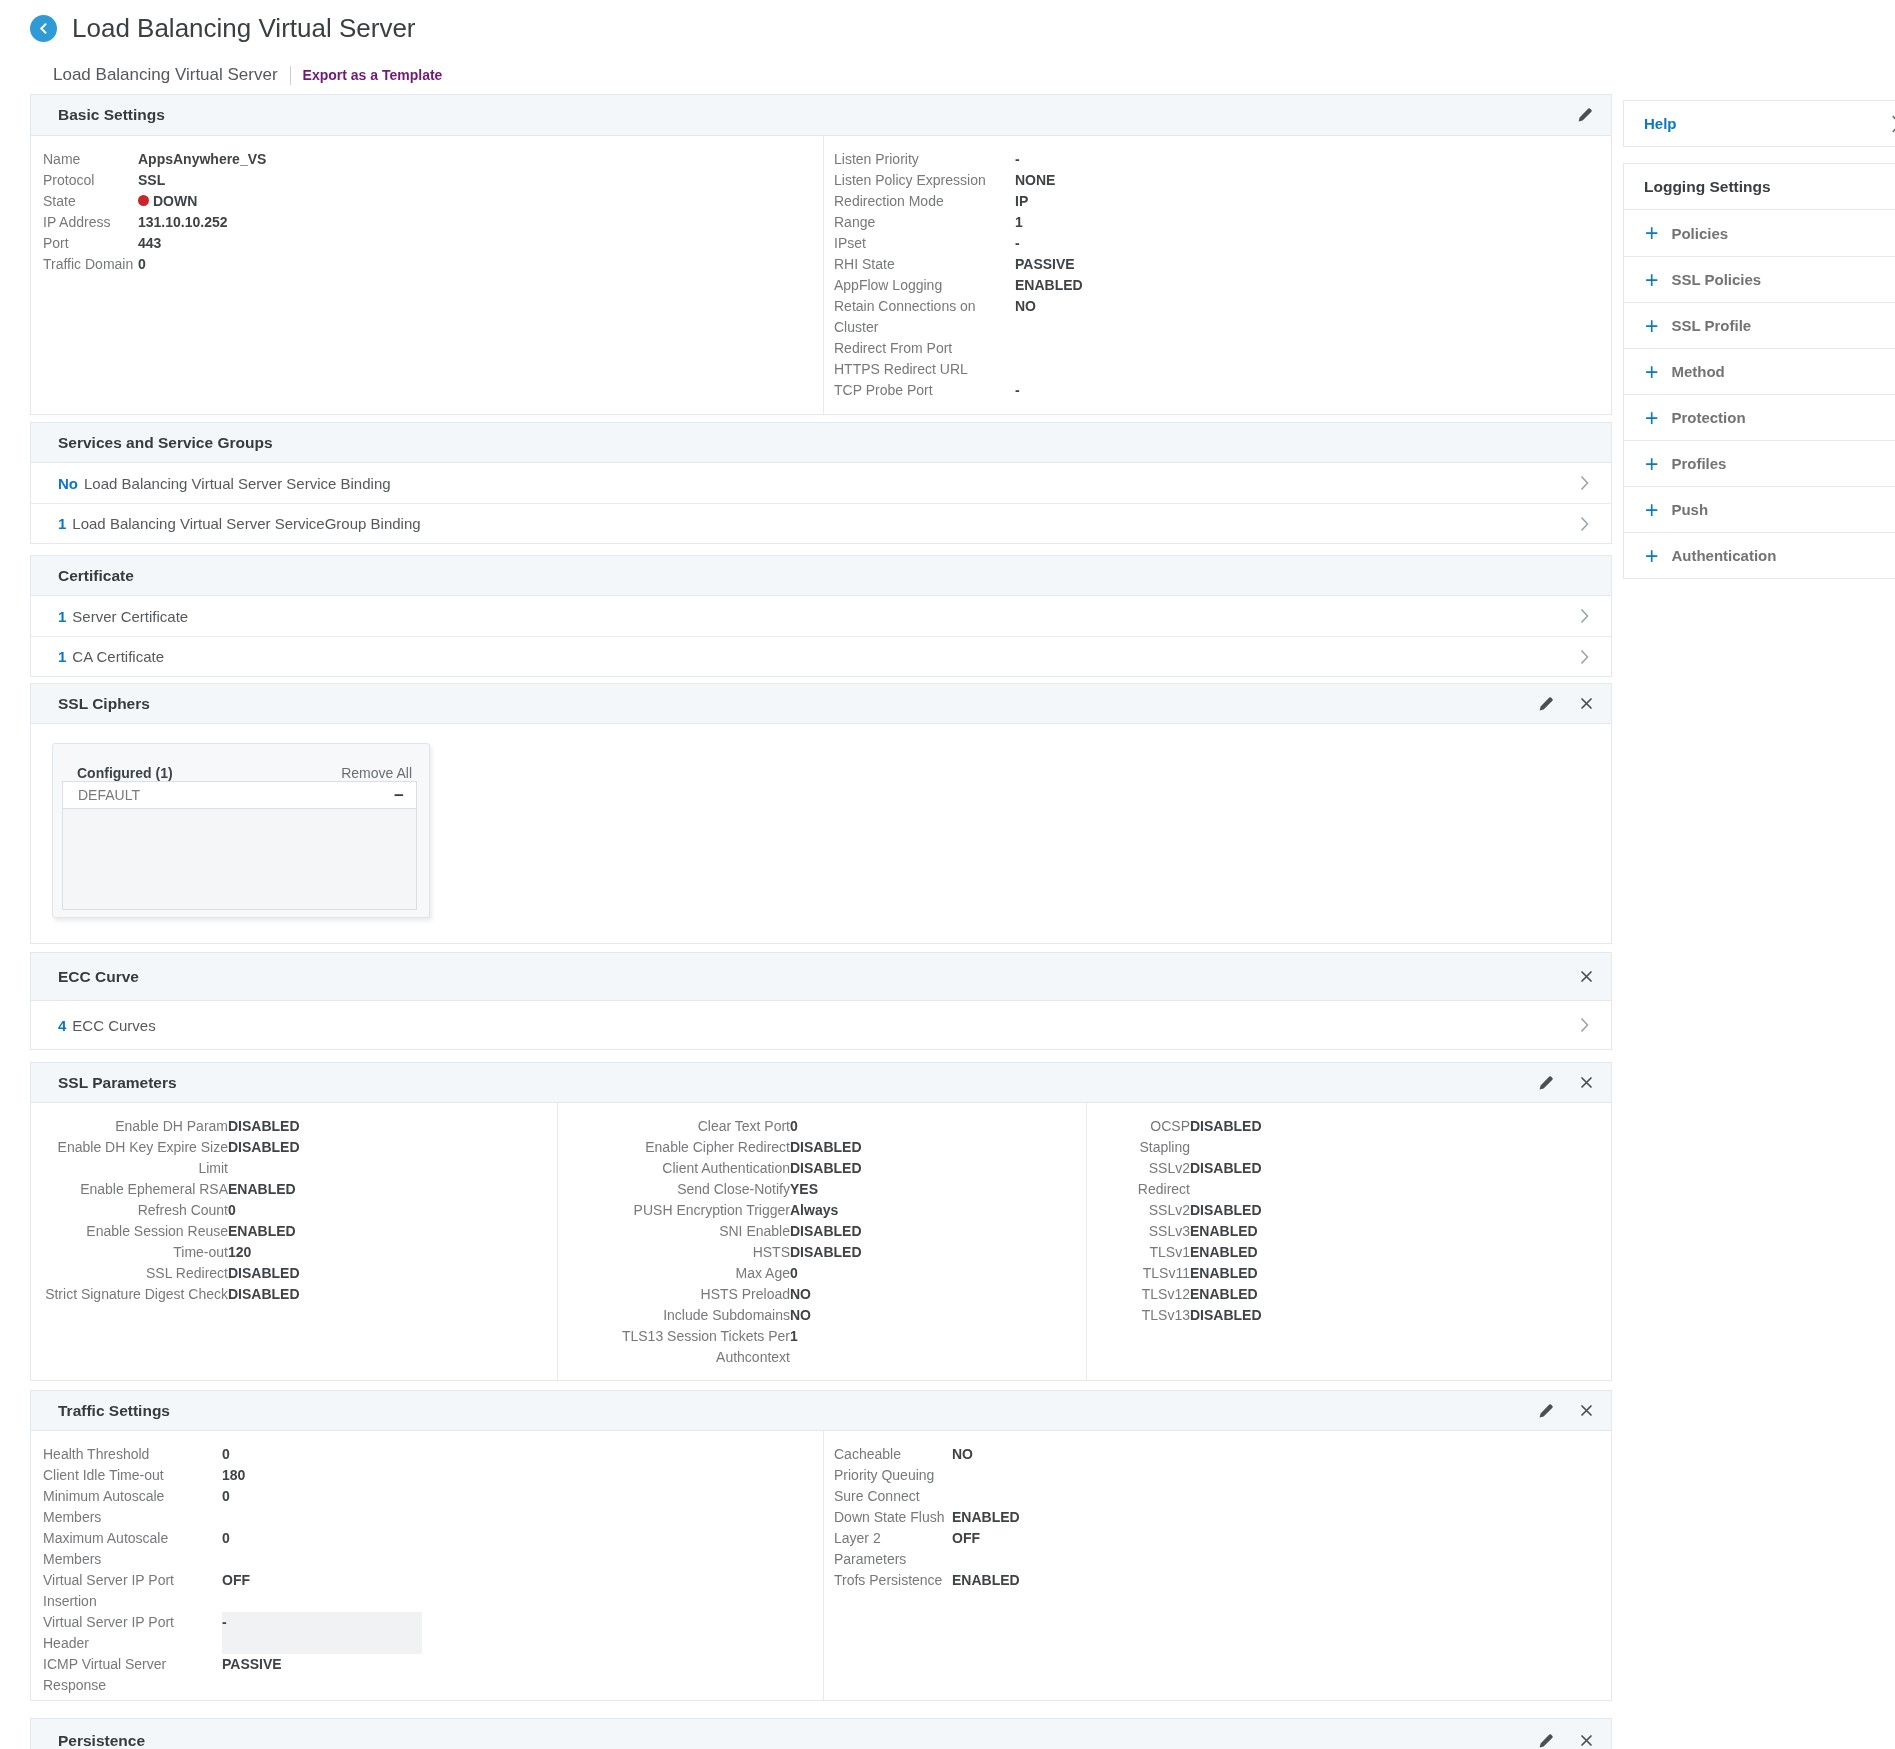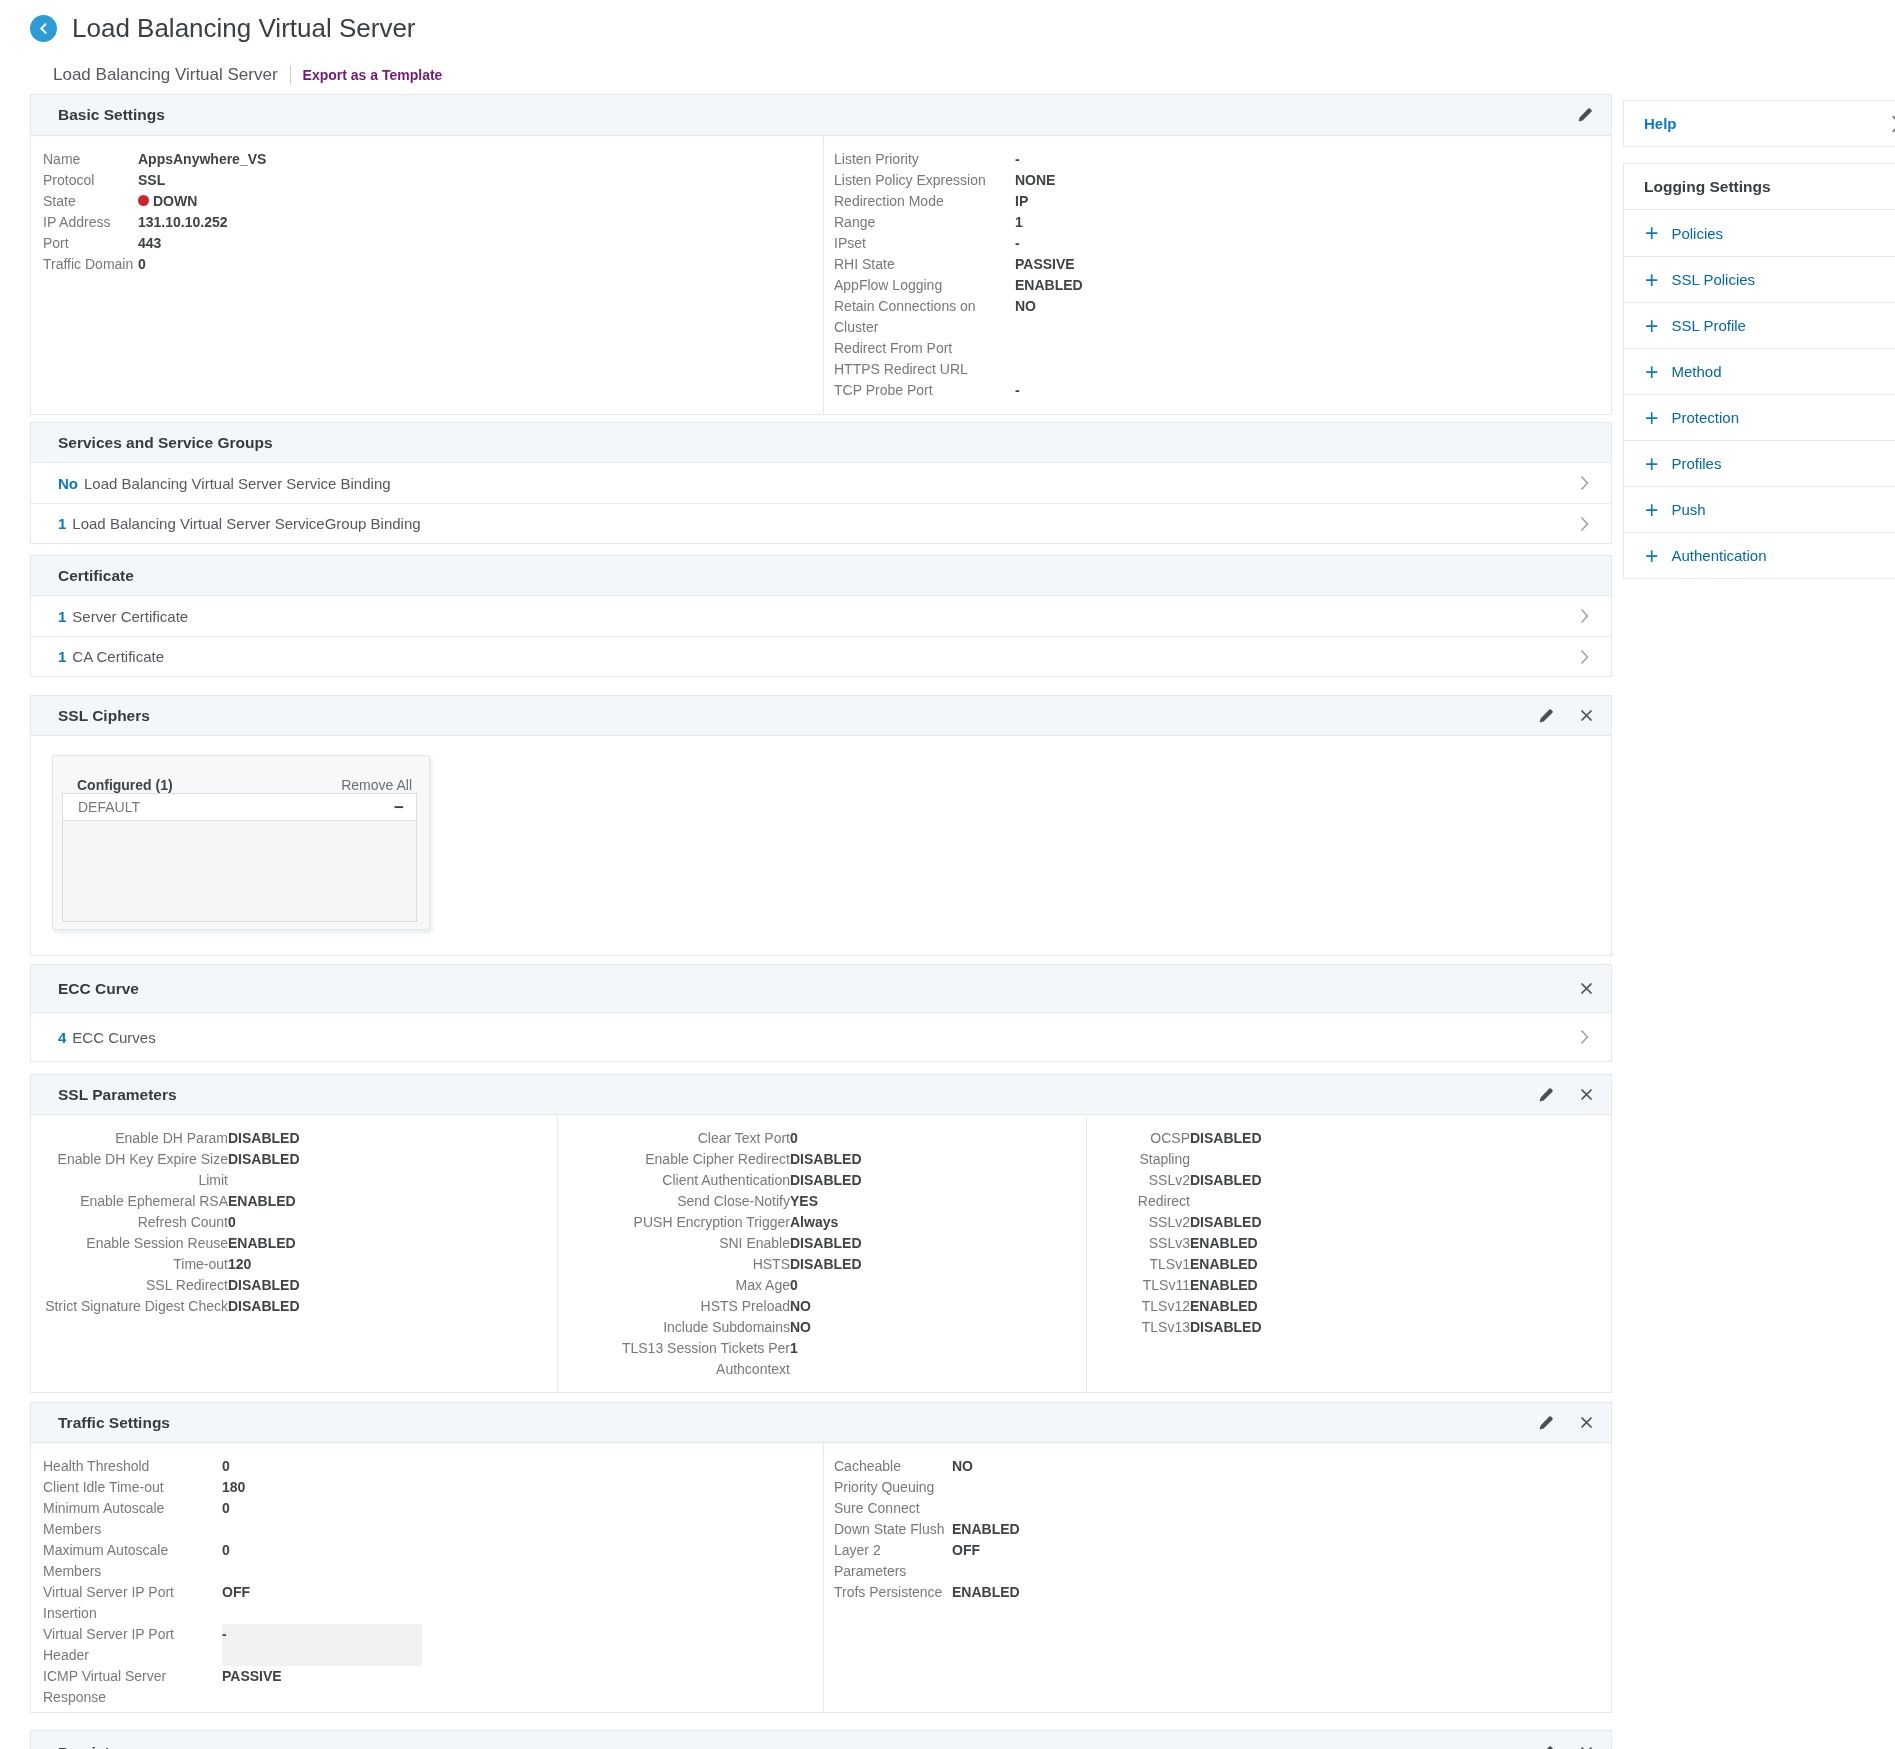--- a/index.html
+++ b/index.html
@@ -55,21 +55,21 @@
 
   
   .p-basic { margin-bottom:7px; }
   .p-basic .panel-header { height:41px; }
   .p-basic .col-l { flex:0 0 792px; }
   .p-basic .col-r { flex:1 1 auto; padding-left:10px; }
   .p-basic .col-l .kv-label { flex-basis:95px; }
   .p-basic .col-r .kv-label { flex-basis:181px; }
 
   .p-services { margin-bottom:11px; }
-  .p-cert { margin-bottom:18px; }
+  .p-cert { margin-bottom:6px; }
 
   
   .p-ciphers { margin-bottom:8px; }
   .ciphers-body { height:219px; padding:19px 0 0 21px; }
   .subpanel {
     width:378px; height:175px; background:#f6f8fa; border:1px solid #e0e5e9;
     border-radius:3px; box-shadow:2px 3px 4px rgba(80,90,100,0.12);
   }
   .subpanel-header { height:37px; display:flex; align-items:flex-end; padding:0 17px 0 24px; }
   .configured-label { font-size:14px; font-weight:bold; color:#3f4346; }
@@ -115,21 +115,21 @@
   }
   .help-label { font-size:15px; font-weight:bold; color:#0b79c2; }
   .adv-panel { border:1px solid #e3e8ec; background:#fff; }
   .adv-header {
     height:46px; display:flex; align-items:center; padding-left:20px;
     border-bottom:1px solid #e3e8ec; font-size:15.5px; font-weight:bold; color:#393e42;
   }
   .adv-item { height:46px; display:flex; align-items:center; padding-left:21px; cursor:pointer; }
   .adv-item + .adv-item { border-top:1px solid #e6eaed; }
   .plus { color:#0b79c2; font-size:23px; font-weight:400; margin-right:13px; line-height:20px; }
-  .adv-label { font-size:15px; font-weight:normal; color:#0369a1; }
+  .adv-label { font-size:15px; font-weight:bold; color:#737373; }
 </style>
 </head>
 <body>
 
 <div class="main">
 
   <div class="titlebar">
     <span class="back-circle">
       <svg width="11" height="11" viewBox="0 0 10 10">
           <path d="M6.8 1.2L3 5l3.8 3.8" stroke="#fff" stroke-width="1.8" fill="none" stroke-linecap="round"></path>

